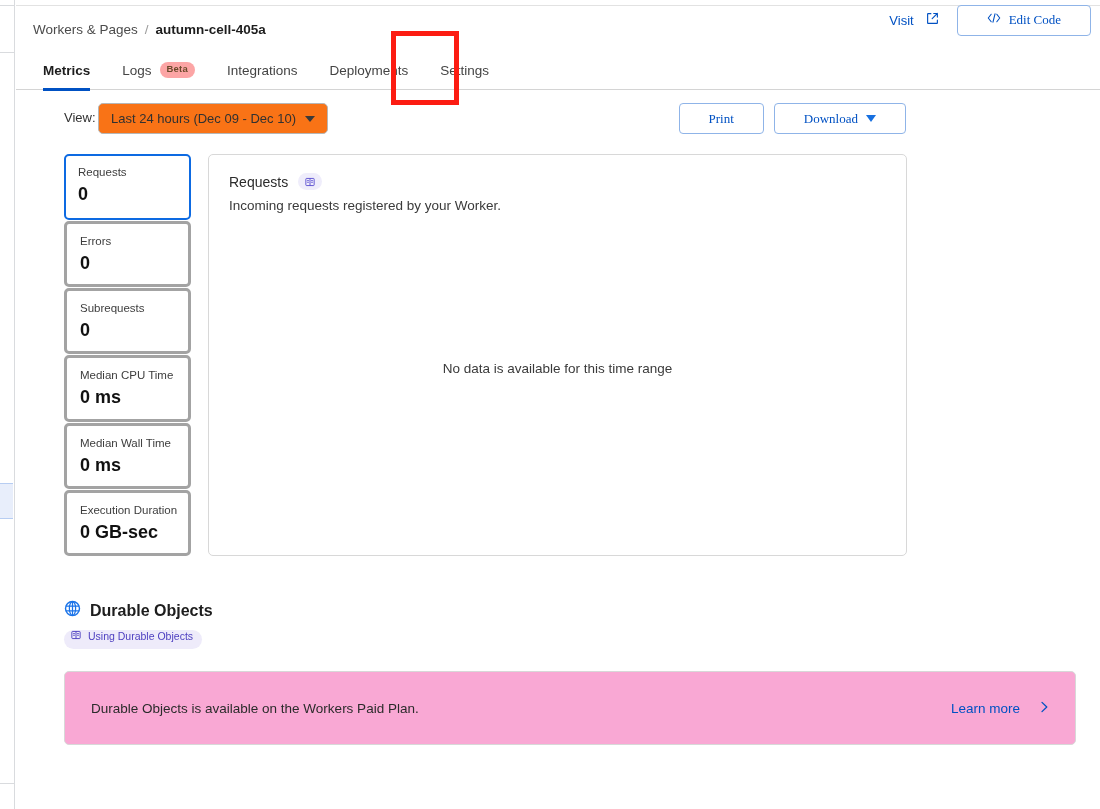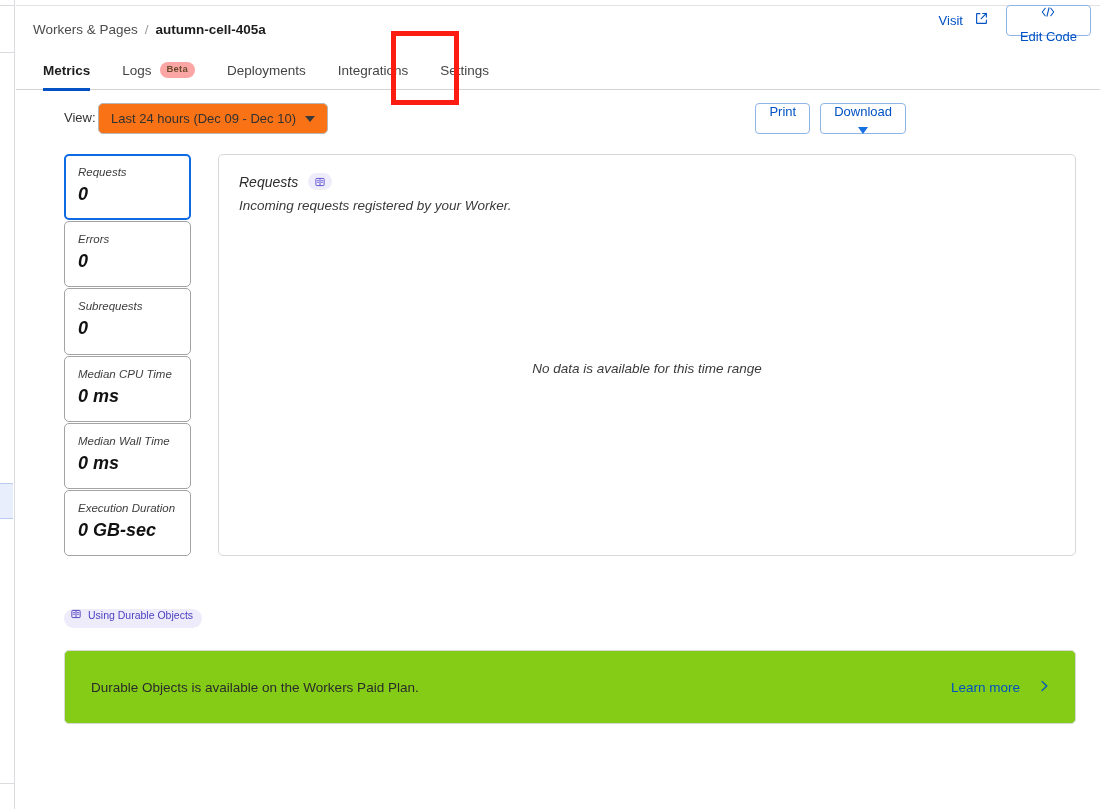--- a/index.html
+++ b/index.html
@@ -160,29 +160,28 @@
     gap: 12px;
     color: #0051c3;
     font-size: 13px;
     cursor: pointer;
   }
   .btn-outline {
     display: flex;
     align-items: center;
     gap: 8px;
     height: 31px;
-    padding: 0 13px;
+    padding: 0 29px;
     border: 1px solid #8fb4e8;
     border-radius: 4px;
     background: #fff;
     color: #0051c3;
     font-size: 13px;
-    font-family: Liberation Sans, sans-serif;
-    cursor: pointer;
-    flex-direction: column;
+    font-family: Liberation Serif, serif;
+    cursor: pointer;
   }
 
   
   .view-row {
     position: absolute;
     left: 0; top: 103px;
     width: 936px;
     height: 32px;
   }
   .view-label {
@@ -222,35 +221,34 @@
     position: absolute;
     right: 46px; top: 0;
     display: flex;
     gap: 10px;
   }
 
   
   .metrics-area {
     position: absolute;
     left: 48px; top: 154px;
-    width: 1012px;
+    width: 843px;
     height: 402px;
     display: flex;
-    gap: 27px;
-    font-style: italic;
+    gap: 17px;
   }
   .metric-list {
     width: 127px;
     display: flex;
     flex-direction: column;
     gap: 1px;
   }
   .metric-card {
     height: 67px;
-    border: 1px solid #a3a3a3;
+    border: 3px solid #a3a3a3;
     border-radius: 5px;
     background: #fff;
     padding: 10px 13px 0;
     cursor: pointer;
   }
   .metric-card.selected {
     border: 2px solid #0d6ae2;
     padding: 9px 12px 0;
   }
   .metric-name {
@@ -342,21 +340,21 @@
     height: 19px;
     padding: 0 9px 0 7px;
     font-size: 10.5px;
     cursor: pointer;
   }
   .do-card {
     margin-top: 22px;
     height: 74px;
     border: 1px solid #d8d8d8;
     border-radius: 5px;
-    background: #84cc16;
+    background: #f9a8d4;
     display: flex;
     align-items: center;
     justify-content: space-between;
     padding: 0 26px;
   }
   .do-card-text {
     font-size: 13.5px;
     color: #2b2b2b;
   }
   .learn-more {
@@ -424,24 +422,24 @@
   <div class="tabbar">
     <div class="tabs">
       <div class="tab active">
         <span>Metrics</span>
       </div>
       <div class="tab">
         <span>Logs</span>
         <span class="beta-badge">Beta</span>
       </div>
       <div class="tab">
+        <span>Integrations</span>
+      </div>
+      <div class="tab">
         <span>Deployments</span>
-      </div>
-      <div class="tab">
-        <span>Integrations</span>
       </div>
       <div class="tab">
         <span>Settings</span>
       </div>
     </div>
   </div>
 
   <div class="view-row">
     <span class="view-label">View:</span>
     <div class="view-select">
@@ -497,20 +495,30 @@
             <path d="M3.4 5h1.6M3.4 7.4h1.6M9 5h1.6M9 7.4h1.6" stroke="#5b4fd0" stroke-width="1.1" stroke-linecap="round"></path>
           </svg>
         </span>
       </div>
       <div class="chart-sub">Incoming requests registered by your Worker.</div>
       <div class="chart-empty">No data is available for this time range</div>
     </div>
   </div>
 
   <div class="do-section">
+    <div class="do-head">
+      <span>
+        <svg width="17" height="17" viewBox="0 0 18 18" fill="none">
+          <circle cx="9" cy="9" r="7.4" stroke="#1a73e8" stroke-width="1.5"></circle>
+          <ellipse cx="9" cy="9" rx="3.3" ry="7.4" stroke="#1a73e8" stroke-width="1.3"></ellipse>
+          <path d="M1.8 6.6h14.4M1.8 11.4h14.4M9 1.6v14.8" stroke="#1a73e8" stroke-width="1.3"></path>
+        </svg>
+      </span>
+      <span class="do-title">Durable Objects</span>
+    </div>
     <div class="do-badge">
       <span>
         <svg width="10" height="10" viewBox="0 0 14 14" fill="none">
           <rect x="1.2" y="2" width="11.6" height="10" rx="1" stroke="#4d3fc0" stroke-width="1.3"></rect>
           <path d="M7 2v10" stroke="#4d3fc0" stroke-width="1.3"></path>
           <path d="M3.4 5h1.6M3.4 7.4h1.6M9 5h1.6M9 7.4h1.6" stroke="#4d3fc0" stroke-width="1.1" stroke-linecap="round"></path>
         </svg>
       </span>
       <span>Using Durable Objects</span>
     </div>

